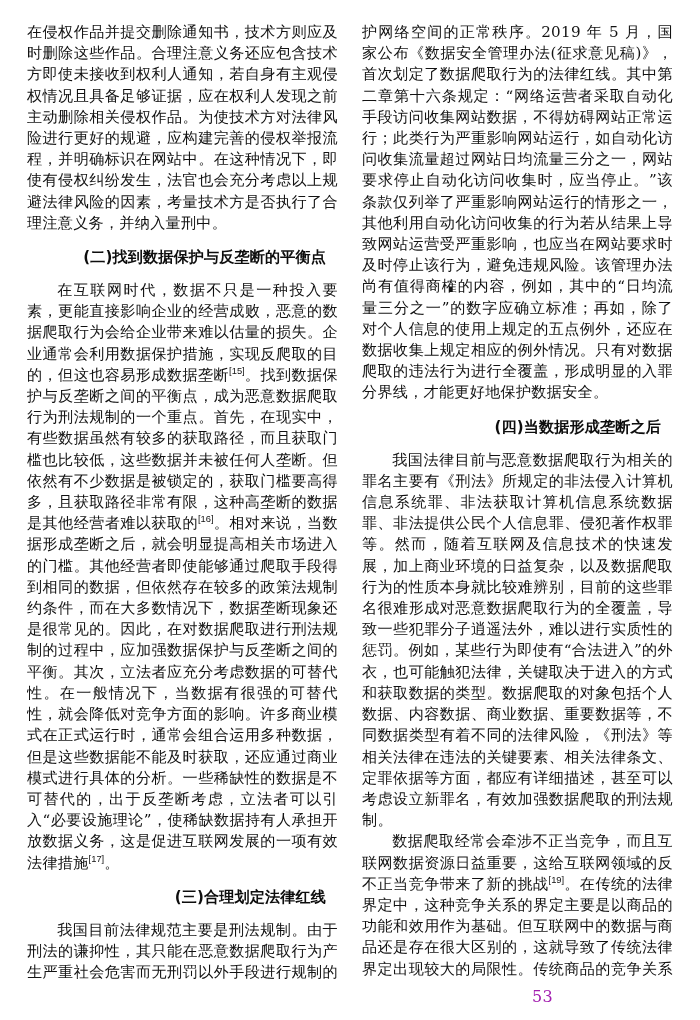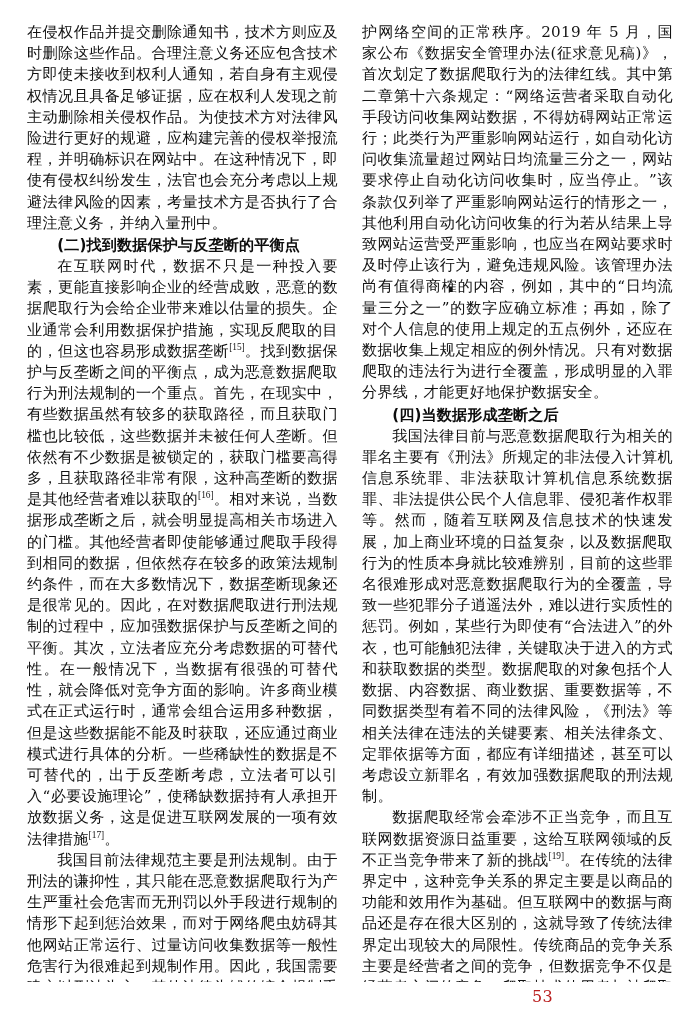--- a/index.html
+++ b/index.html
@@ -55,64 +55,65 @@
     font-weight: 400;
     color: #121212;
   }
 
   p.para.cont {
     text-indent: 0;
   }
 
   
   h3.section-heading {
-    margin: 0;
+    margin: 12px;
     font-size: 15.1px;
     line-height: 22px;
     text-indent: 2em;
     font-family: "DejaVu Sans", "Liberation Sans", sans-serif;
     font-weight: 700;
     letter-spacing: 0.01em;
     color: #0d0d0d;
-    text-align: left;
+    text-align: right;
   }
 
   sup.fn {
     font-size: 0.62em;
     vertical-align: super;
     line-height: 0;
     letter-spacing: 0;
-    font-family: Liberation Serif, serif;
+    font-family: Liberation Sans, sans-serif;
   }
 
   .page-number {
     position: absolute;
     right: 27px;
     bottom: 14px;
     font-size: 16px;
     line-height: 18px;
     font-family: "DejaVu Serif", "Liberation Serif", serif;
-    color: #b91c1c;
+    color: #a21caf;
     letter-spacing: 0.02em;
   }
 </style>
 </head>
 <body>
 
 <div class="page">
   <div class="columns">
 
     <div class="column">
 
       <p class="para cont">在侵权作品并提交删除通知书，技术方则应及时删除这些作品。合理注意义务还应包含技术方即使未接收到权利人通知，若自身有主观侵权情况且具备足够证据，应在权利人发现之前主动删除相关侵权作品。为使技术方对法律风险进行更好的规避，应构建完善的侵权举报流程，并明确标识在网站中。在这种情况下，即使有侵权纠纷发生，法官也会充分考虑以上规避法律风险的因素，考量技术方是否执行了合理注意义务，并纳入量刑中。</p>
 
       <h3 class="section-heading">(二)找到数据保护与反垄断的平衡点</h3>
 
       <p class="para"><span>在互联网时代，数据不只是一种投入要素，更能直接影响企业的经营成败，恶意的数据爬取行为会给企业带来难以估量的损失。企业通常会利用数据保护措施，实现反爬取的目的，但这也容易形成数据垄断</span><sup class="fn">[15]</sup><span>。找到数据保护与反垄断之间的平衡点，成为恶意数据爬取行为刑法规制的一个重点。首先，在现实中，有些数据虽然有较多的获取路径，而且获取门槛也比较低，这些数据并未被任何人垄断。但依然有不少数据是被锁定的，获取门槛要高得多，且获取路径非常有限，这种高垄断的数据是其他经营者难以获取的</span><sup class="fn">[16]</sup><span>。相对来说，当数据形成垄断之后，就会明显提高相关市场进入的门槛。其他经营者即使能够通过爬取手段得到相同的数据，但依然存在较多的政策法规制约条件，而在大多数情况下，数据垄断现象还是很常见的。因此，在对数据爬取进行刑法规制的过程中，应加强数据保护与反垄断之间的平衡。其次，立法者应充分考虑数据的可替代性。在一般情况下，当数据有很强的可替代性，就会降低对竞争方面的影响。许多商业模式在正式运行时，通常会组合运用多种数据，但是这些数据能不能及时获取，还应通过商业模式进行具体的分析。一些稀缺性的数据是不可替代的，出于反垄断考虑，立法者可以引入“必要设施理论”，使稀缺数据持有人承担开放数据义务，这是促进互联网发展的一项有效法律措施</span><sup class="fn">[17]</sup><span>。</span></p>
 
+      <h3 class="section-heading">(三)合理划定法律红线</h3>
 
       <p class="para">我国目前法律规范主要是刑法规制。由于刑法的谦抑性，其只能在恶意数据爬取行为产生严重社会危害而无刑罚以外手段进行规制的情形下起到惩治效果，而对于网络爬虫妨碍其他网站正常运行、过量访问收集数据等一般性危害行为很难起到规制作用。因此，我国需要建立以刑法为主、其他法律为辅的综合规制手段，构建完善的刑事责任、行政责任乃至民事责任体系，保持刑事打击与民事救济之间的平衡，以保护互联网平台的合法权益，维</p>
 
     </div>
 
     <div class="column">
 
       <p class="para cont">护网络空间的正常秩序。2019 年 5 月，国家公布《数据安全管理办法(征求意见稿)》，首次划定了数据爬取行为的法律红线。其中第二章第十六条规定：“网络运营者采取自动化手段访问收集网站数据，不得妨碍网站正常运行；此类行为严重影响网站运行，如自动化访问收集流量超过网站日均流量三分之一，网站要求停止自动化访问收集时，应当停止。”该条款仅列举了严重影响网站运行的情形之一，其他利用自动化访问收集的行为若从结果上导致网站运营受严重影响，也应当在网站要求时及时停止该行为，避免违规风险。该管理办法尚有值得商榷的内容，例如，其中的“日均流量三分之一”的数字应确立标准；再如，除了对个人信息的使用上规定的五点例外，还应在数据收集上规定相应的例外情况。只有对数据爬取的违法行为进行全覆盖，形成明显的入罪分界线，才能更好地保护数据安全。</p>
 
       <h3 class="section-heading">(四)当数据形成垄断之后</h3>

